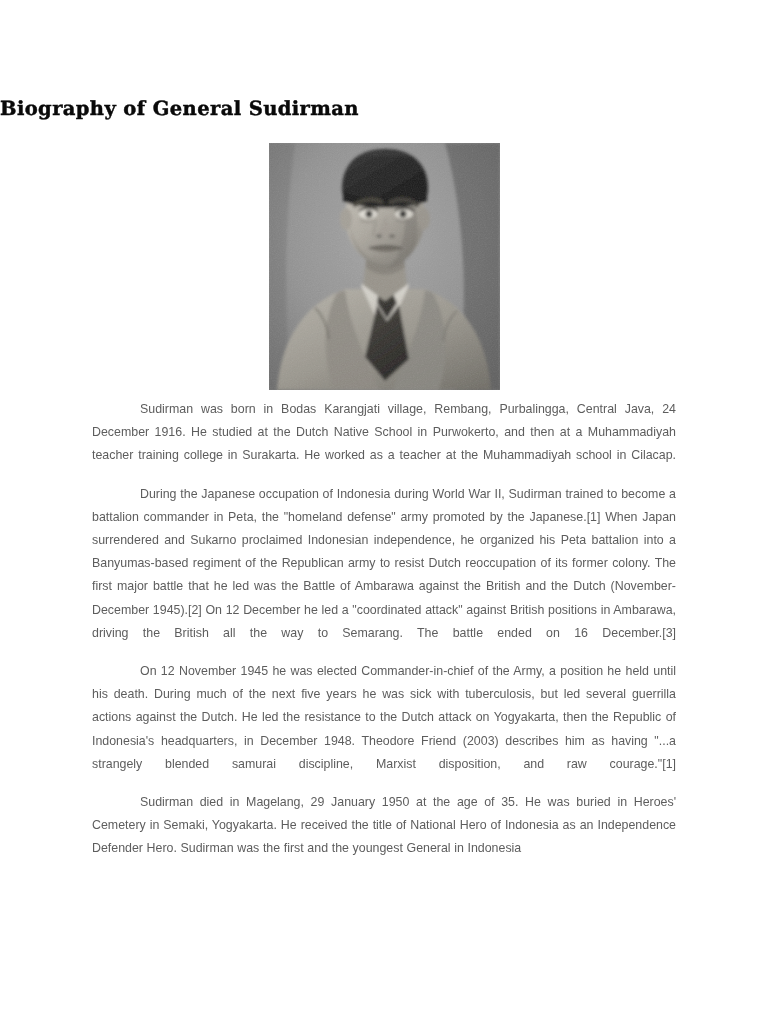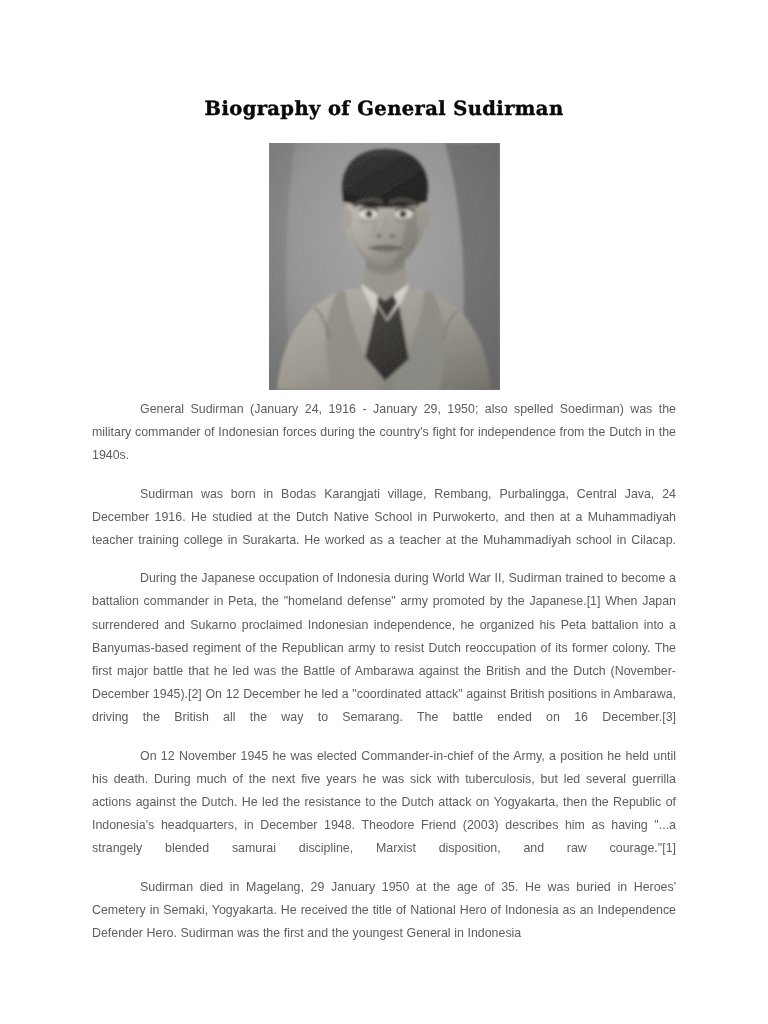--- a/index.html
+++ b/index.html
@@ -23,21 +23,20 @@
     background: #ffffff;
     box-sizing: border-box;
   }
 
   
   .doc-title {
     position: absolute;
     left: 0;
     top: 84px;
     width: 768px;
-    text-align: center;
     font-family: "DejaVu Serif", "Liberation Serif", serif;
     font-weight: 700;
     font-size: 19.5px;
     letter-spacing: 0.4px;
     color: #090909;
     -webkit-text-stroke: 0.45px #090909;
     text-rendering: geometricPrecision;
   }
 
   
@@ -190,20 +189,19 @@
 
         <path d="M104 114 C110 118 123 118 129 114" stroke="#8e8a81" stroke-width="1.6" fill="none" opacity="0.8"></path>
       </g>
 
       <rect x="0" y="0" width="231" height="247" filter="url(#grain)" opacity="0.55"></rect>
       <rect x="0" y="0" width="231" height="247" fill="#8a8a8a" opacity="0.10"></rect>
     </svg>
   </div>
 
   <div class="body-block">
-    <p class="para">General Sudirman (January 24, 1916 - January 29, 1950; also spelled Soedirman) was the military commander of Indonesian forces during the country's fight for independence from the Dutch in the 1940s.</p>
     <p class="para">Sudirman was born in Bodas Karangjati village, Rembang, Purbalingga, Central Java, 24 December 1916. He studied at the Dutch Native School in Purwokerto, and then at a Muhammadiyah teacher training college in Surakarta. He worked as a teacher at the Muhammadiyah school in Cilacap.</p>
     <p class="para">During the Japanese occupation of Indonesia during World War II, Sudirman trained to become a battalion commander in Peta, the "homeland defense" army promoted by the Japanese.[1] When Japan surrendered and Sukarno proclaimed Indonesian independence, he organized his Peta battalion into a Banyumas-based regiment of the Republican army to resist Dutch reoccupation of its former colony. The first major battle that he led was the Battle of Ambarawa against the British and the Dutch (November-December 1945).[2] On 12 December he led a "coordinated attack" against British positions in Ambarawa, driving the British all the way to Semarang. The battle ended on 16 December.[3]</p>
     <p class="para">On 12 November 1945 he was elected Commander-in-chief of the Army, a position he held until his death. During much of the next five years he was sick with tuberculosis, but led several guerrilla actions against the Dutch. He led the resistance to the Dutch attack on Yogyakarta, then the Republic of Indonesia's headquarters, in December 1948. Theodore Friend (2003) describes him as having "...a strangely blended samurai discipline, Marxist disposition, and raw courage."[1]</p>
     <p class="para">Sudirman died in Magelang, 29 January 1950 at the age of 35. He was buried in Heroes' Cemetery in Semaki, Yogyakarta. He received the title of National Hero of Indonesia as an Independence Defender Hero. Sudirman was the first and the youngest General in Indonesia</p>
   </div>
 
 </div>
 
 </body></html>

